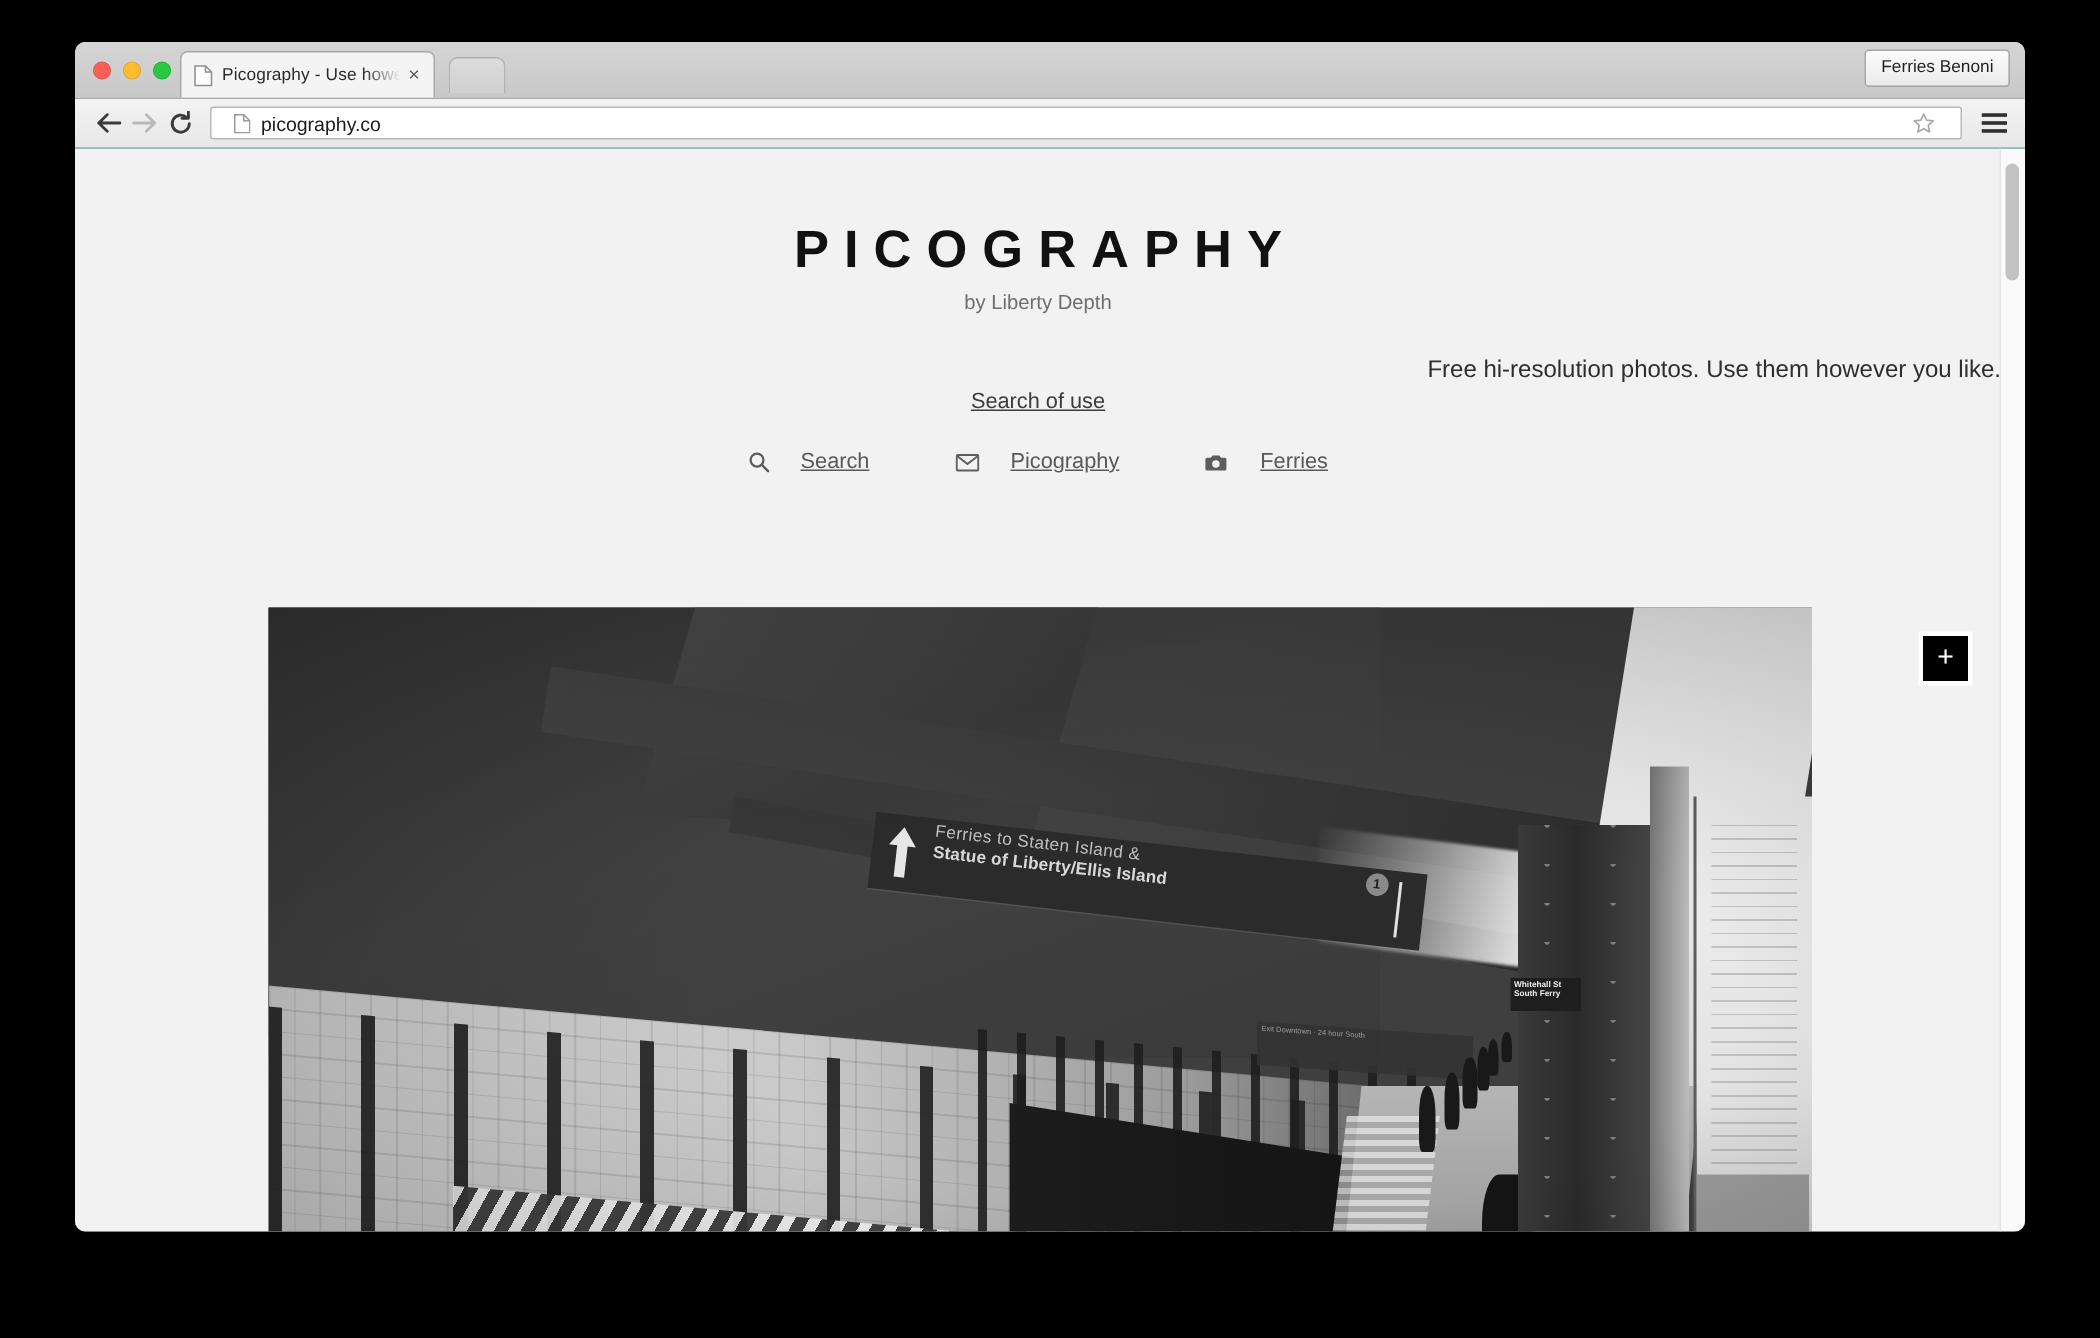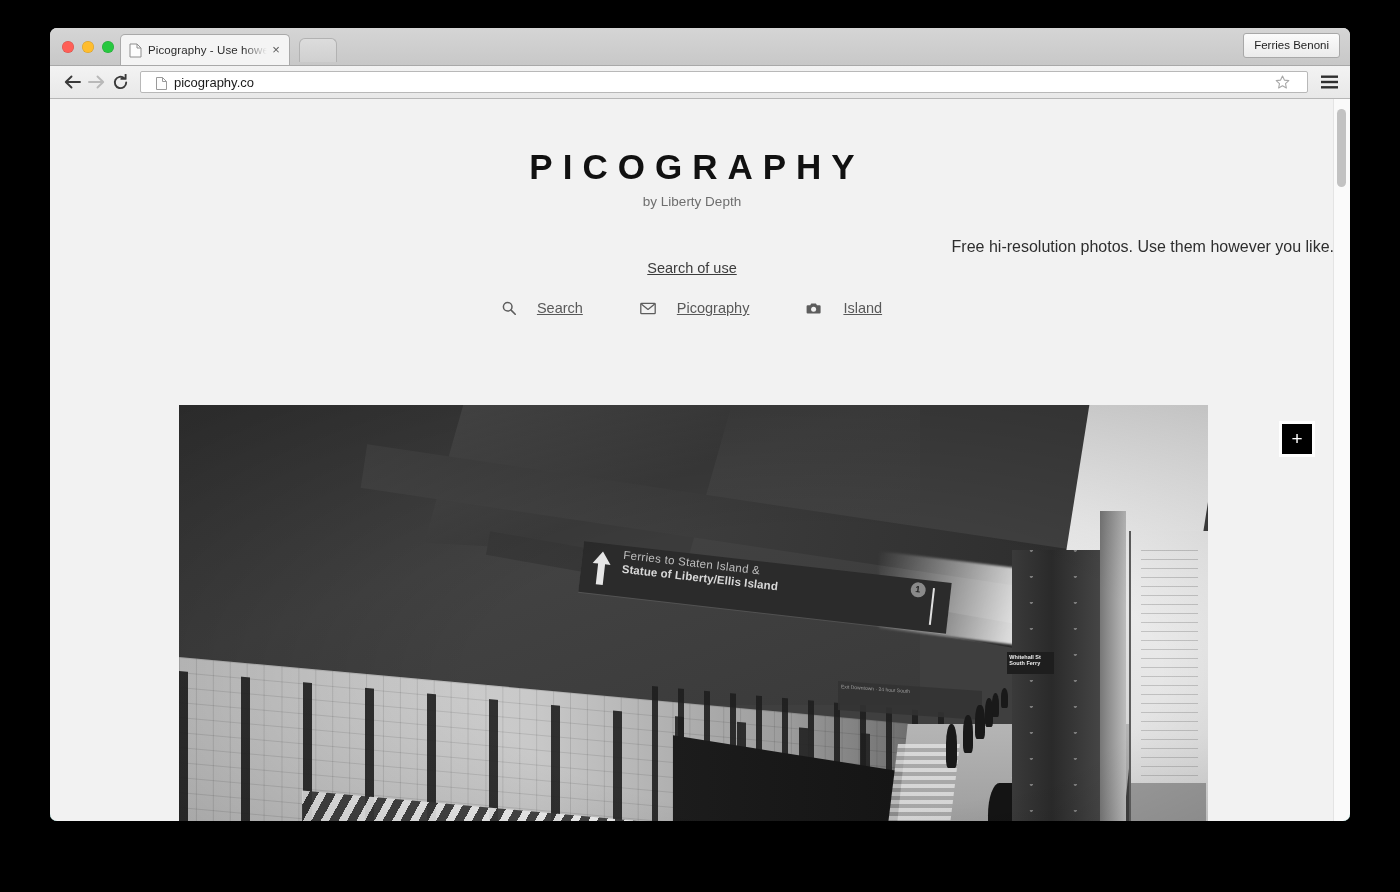--- a/index.html
+++ b/index.html
@@ -656,21 +656,21 @@
             <span>Picography</span>
           </a>
 
           <a class="nav-link" href="#">
             <span>
               <svg width="16" height="13" viewBox="0 0 16 13">
                 <path d="M1.6 3.2h2.6l1.1-1.6h4.6l1.1 1.6h2.6a1 1 0 0 1 1 1v6.4a1 1 0 0 1-1 1H1.6a1 1 0 0 1-1-1V4.2a1 1 0 0 1 1-1z" fill="#5d5d5d"></path>
                 <circle cx="7.6" cy="7.3" r="2.5" fill="#f2f2f2"></circle>
               </svg>
             </span>
-            <span>Island</span>
+            <span>Ferries</span>
           </a>
         </div>
 
         <div class="photo-frame">
           <div class="photo">
 
             <div class="ceil-dark"></div>
             <div class="hood"></div>
             <div class="beam"></div>
             <div class="beam2"></div>

